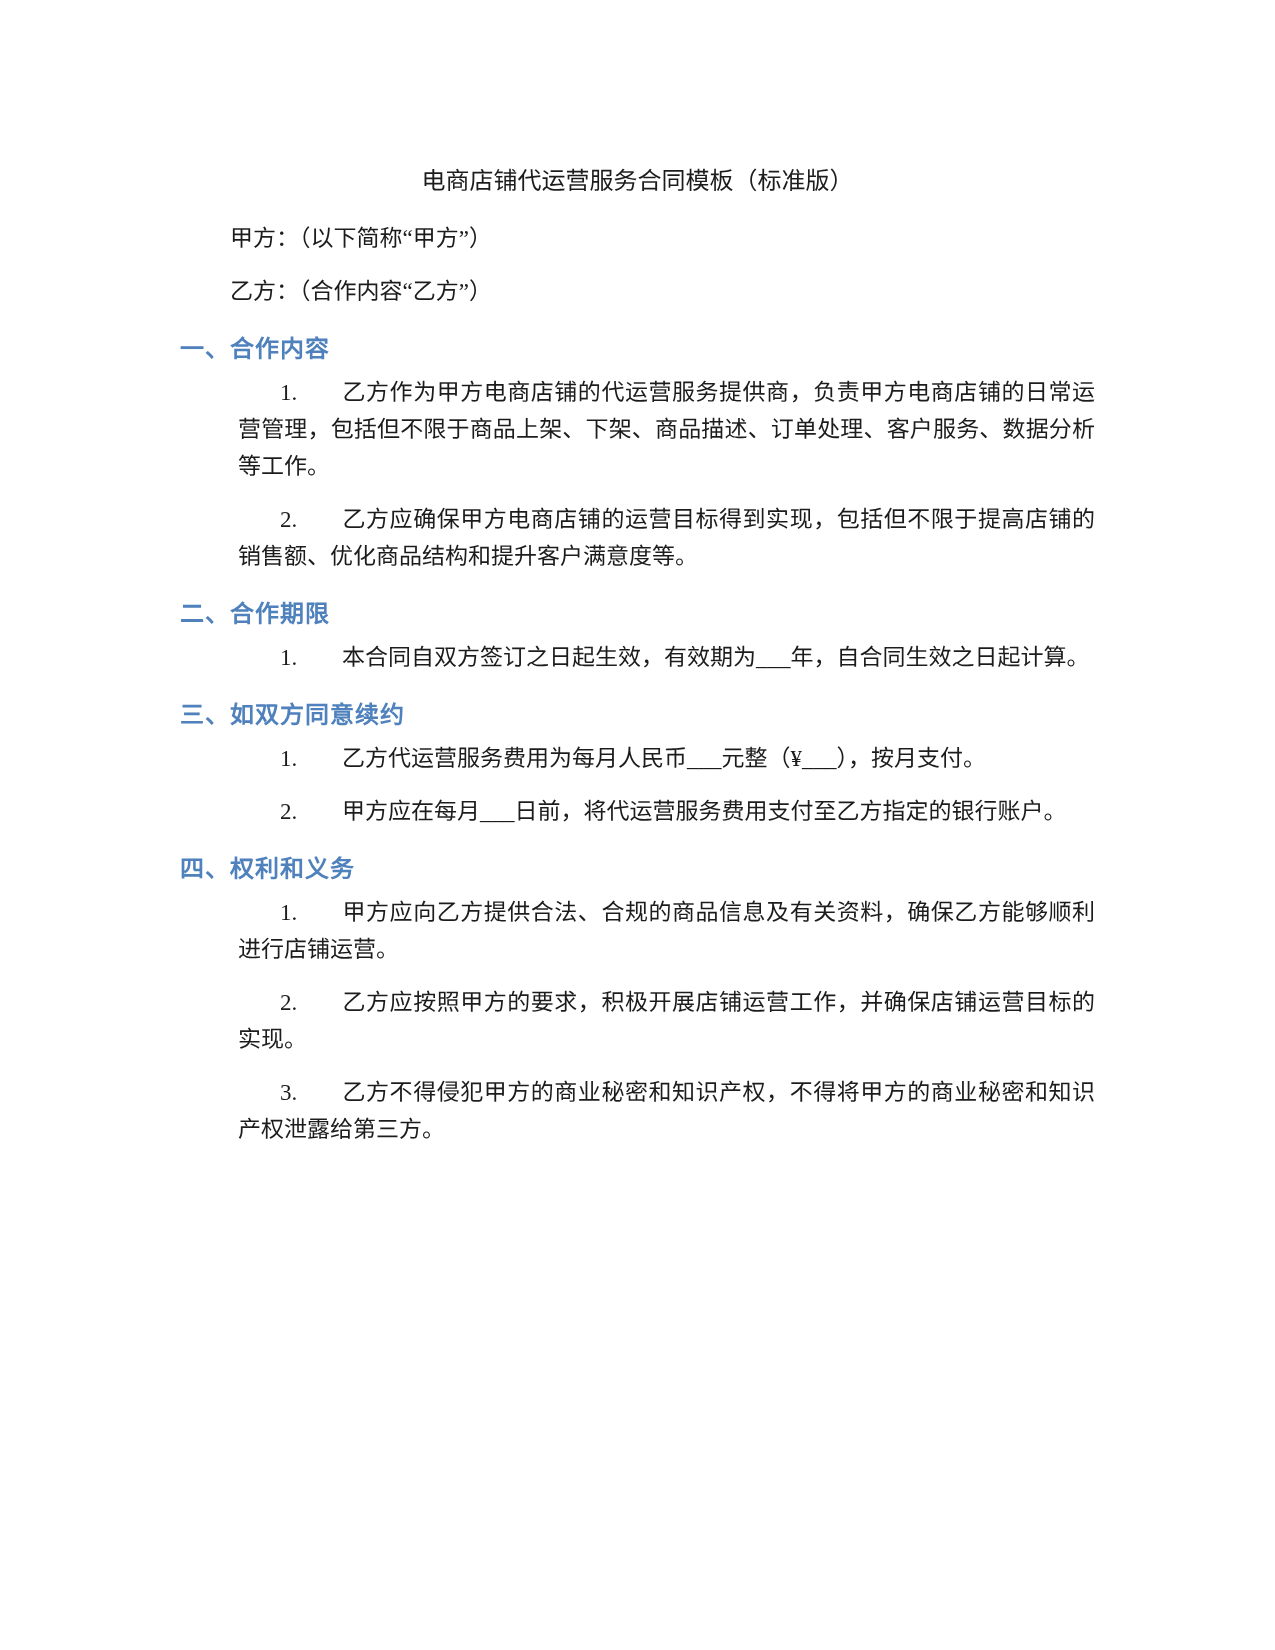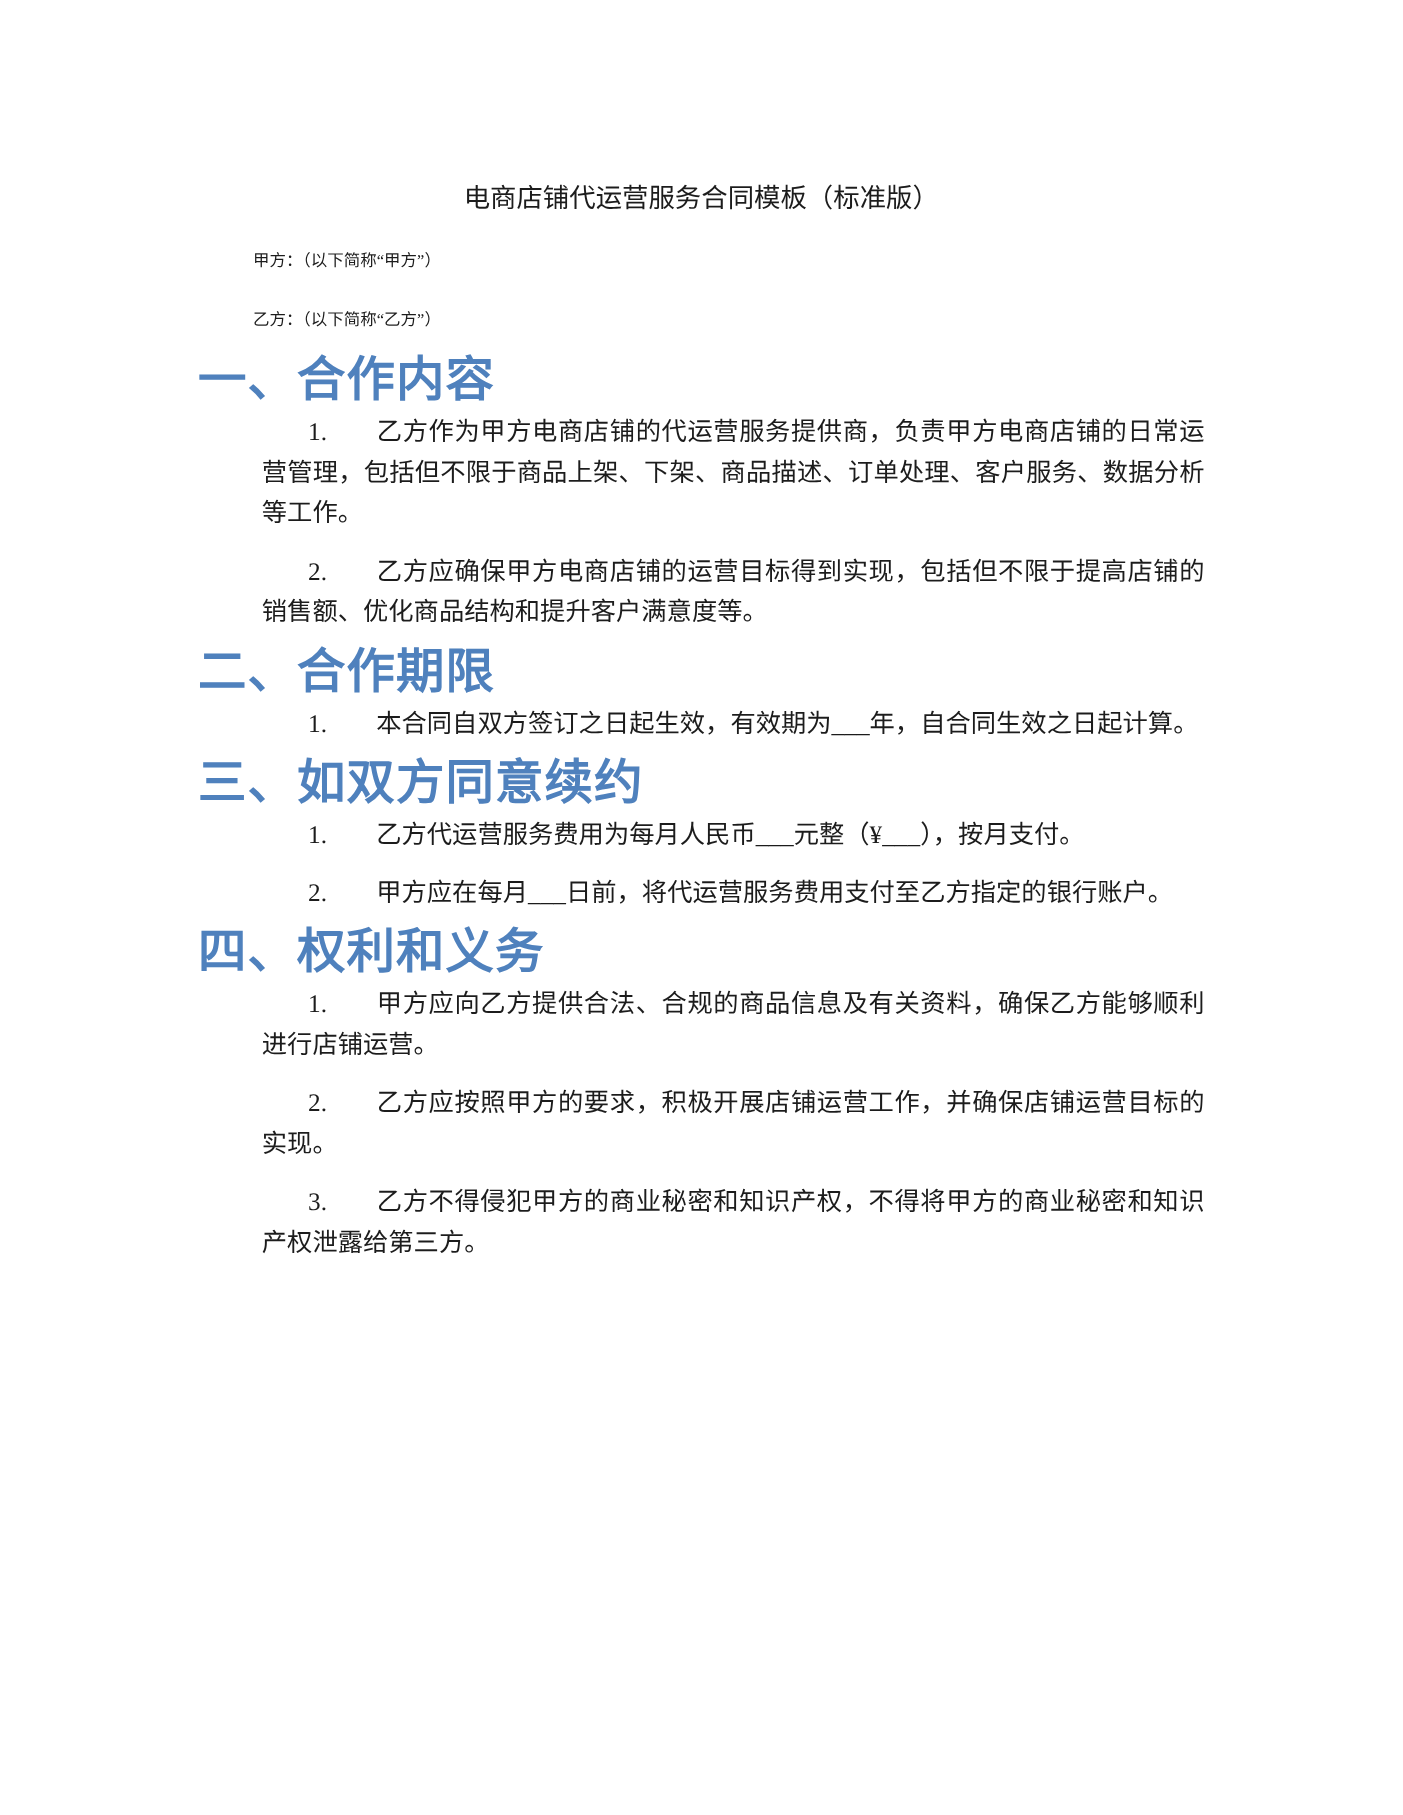--- a/index.html
+++ b/index.html
@@ -24,29 +24,29 @@
   .doc-title {
     margin: 0 0 22px 0;
     font-size: 24px;
     line-height: 33px;
     font-weight: 400;
     text-align: center;
     white-space: nowrap;
   }
   .para {
     margin: 0 0 16px 0;
-    font-size: 15px;
+    font-size: 23px;
     line-height: 37px;
     text-indent: 50px;
     text-align: justify;
   }
   .sec-heading {
     margin: 18px 0 4px 0;
-    font-family: Liberation Mono, monospace;
-    font-size: 44px;
+    font-family: Liberation Serif, serif;
+    font-size: 24px;
     line-height: 42px;
     font-weight: 700;
     color: var(--heading-color, #4F81BD);
     letter-spacing: 1px;
   }
   .list-item {
     margin: 0 0 16px 0;
     font-size: 23px;
     line-height: 37px;
     padding-left: 58px;
@@ -59,21 +59,21 @@
   }
 </style>
 </head>
 <body style="color: rgb(28, 28, 28); background: rgb(255, 255, 255);">
 
 <div class="page">
 
   <p class="doc-title">电商店铺代运营服务合同模板（标准版）</p>
 
   <p class="para">甲方：（以下简称“甲方”）</p>
-  <p class="para">乙方：（以下简称“乙方”）</p>
+  <p class="para">乙方：（合作内容“乙方”）</p>
 
   <h2 class="sec-heading">一、合作内容</h2>
   <p class="list-item"><span class="num">1.</span><span>乙方作为甲方电商店铺的代运营服务提供商，负责甲方电商店铺的日常运营管理，包括但不限于商品上架、下架、商品描述、订单处理、客户服务、数据分析等工作。</span></p>
   <p class="list-item"><span class="num">2.</span><span>乙方应确保甲方电商店铺的运营目标得到实现，包括但不限于提高店铺的销售额、优化商品结构和提升客户满意度等。</span></p>
 
   <h2 class="sec-heading">二、合作期限</h2>
   <p class="list-item"><span class="num">1.</span><span>本合同自双方签订之日起生效，有效期为___年，自合同生效之日起计算。</span></p>
 
   <h2 class="sec-heading">三、如双方同意续约</h2>
   <p class="list-item"><span class="num">1.</span><span>乙方代运营服务费用为每月人民币___元整（¥___），按月支付。</span></p>

